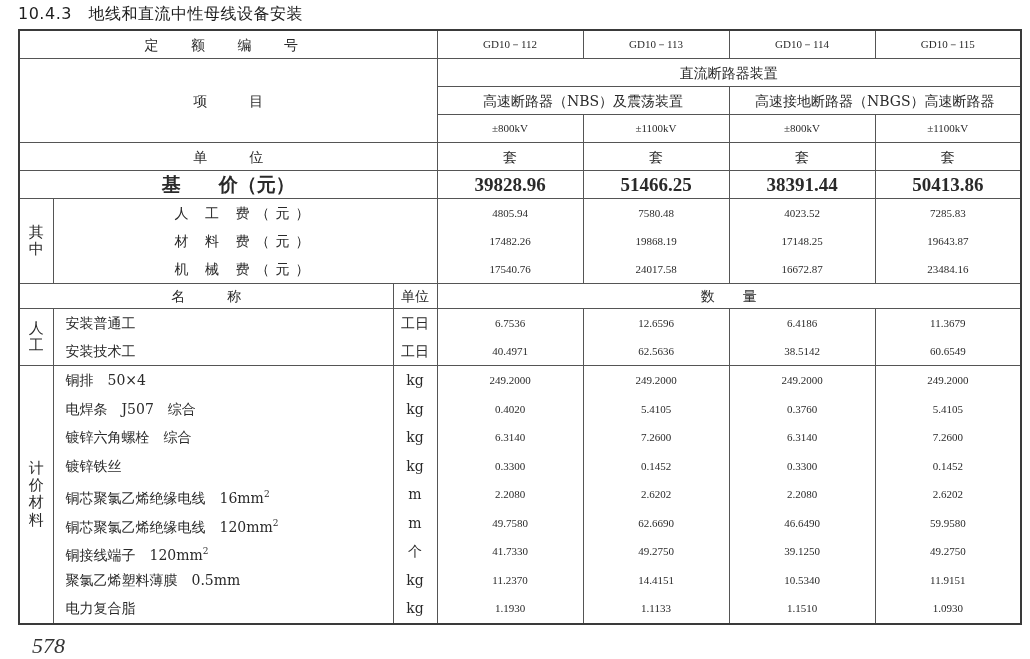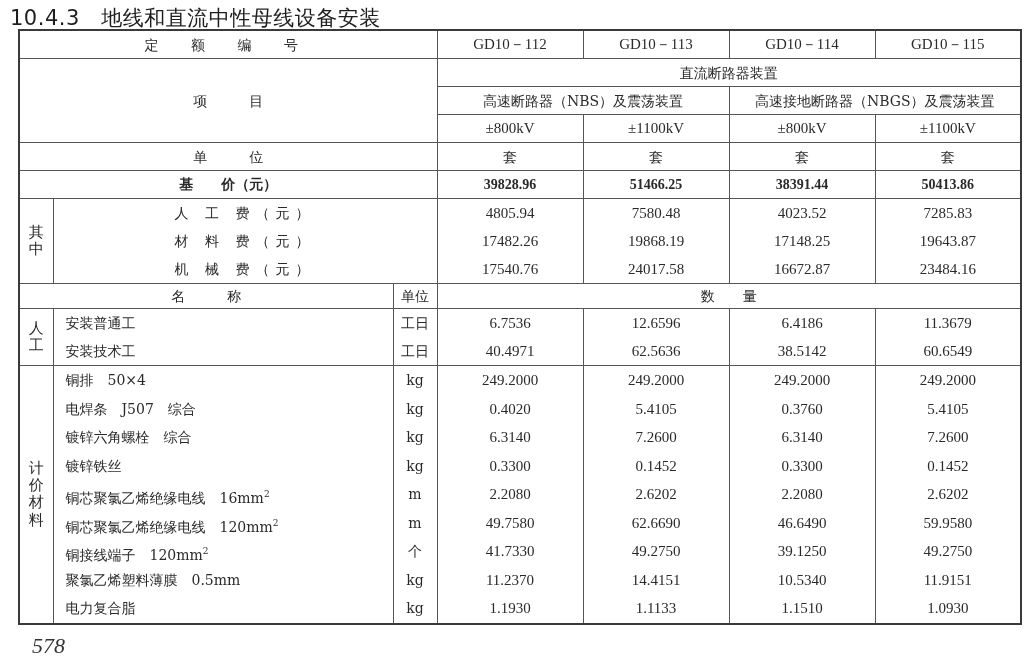--- a/index.html
+++ b/index.html
@@ -2,23 +2,23 @@
 <html><head>
   <meta charset="utf-8">
   <style>
     html, body { margin: 0; padding: 0; background: #ffffff; }
     body {
       width: 1030px; height: 659px; position: relative; overflow: hidden;
       font-family: "DejaVu Serif", "Liberation Serif", serif;
       color: #2a2a2a;
     }
     .title {
-      position: absolute; left: 10px; top: 4px;
+      position: absolute; left: 18px; top: 4px;
       font-family: "DejaVu Sans", "Liberation Sans", sans-serif;
-      font-size: 21px; color: #1e1e1e; letter-spacing: 0.5px;
+      font-size: 16px; color: #1e1e1e; letter-spacing: 0.5px;
     }
     .page-num {
       position: absolute; left: 32px; top: 633px;
       font-family: "Liberation Serif", serif; font-style: italic;
       font-size: 22px; color: #333;
     }
     table.quota {
       position: absolute; left: 18px; top: 29px;
       width: 1002px;
       border-collapse: collapse;
@@ -31,22 +31,22 @@
       text-align: center;
       vertical-align: middle;
       padding: 0;
       line-height: 1;
       white-space: nowrap;
       margin-left: 44px;
     }
     .h28 td { height: 27px; }
     .h24 td { height: 24px; }
     .thick-top td { border-top: 2px solid #3a3a3a; }
-    .bold { font-weight: bold; font-family: "Liberation Serif", "DejaVu Serif", serif; font-size: 14px; }
-    .num { font-family: "Liberation Serif", serif; font-size: 15px; }
+    .bold { font-weight: bold; font-family: "Liberation Serif", "DejaVu Serif", serif; font-size: 19px; }
+    .num { font-family: "Liberation Serif", serif; font-size: 11px; }
     .spaced { letter-spacing: 14px; }
     .left { text-align: left !important; padding-left: 12px !important; }
     .vtext { line-height: 1.15 !important; font-size: 15px; }
     .stack div { height: 28px; line-height: 28px; }
     .stack-n div { height: 28.5px; line-height: 28.5px; }
     sup { font-size: 9px; vertical-align: 6px; }
   </style>
 </head>
 <body>
 
@@ -71,21 +71,21 @@
     <td class="num">GD10－114</td>
     <td class="num">GD10－115</td>
   </tr>
 
   <tr class="h28">
     <td colspan="3" rowspan="3">项　　　目</td>
     <td colspan="4">直流断路器装置</td>
   </tr>
   <tr class="h28">
     <td colspan="2">高速断路器（NBS）及震荡装置</td>
-    <td colspan="2">高速接地断路器（NBGS）及震荡装置</td>
+    <td colspan="2">高速接地断路器（NBGS）高速断路器</td>
   </tr>
   <tr class="h28">
     <td class="num">±800kV</td>
     <td class="num">±1100kV</td>
     <td class="num">±800kV</td>
     <td class="num">±1100kV</td>
   </tr>
 
   <tr class="h28">
     <td colspan="3">单　　　位</td>

